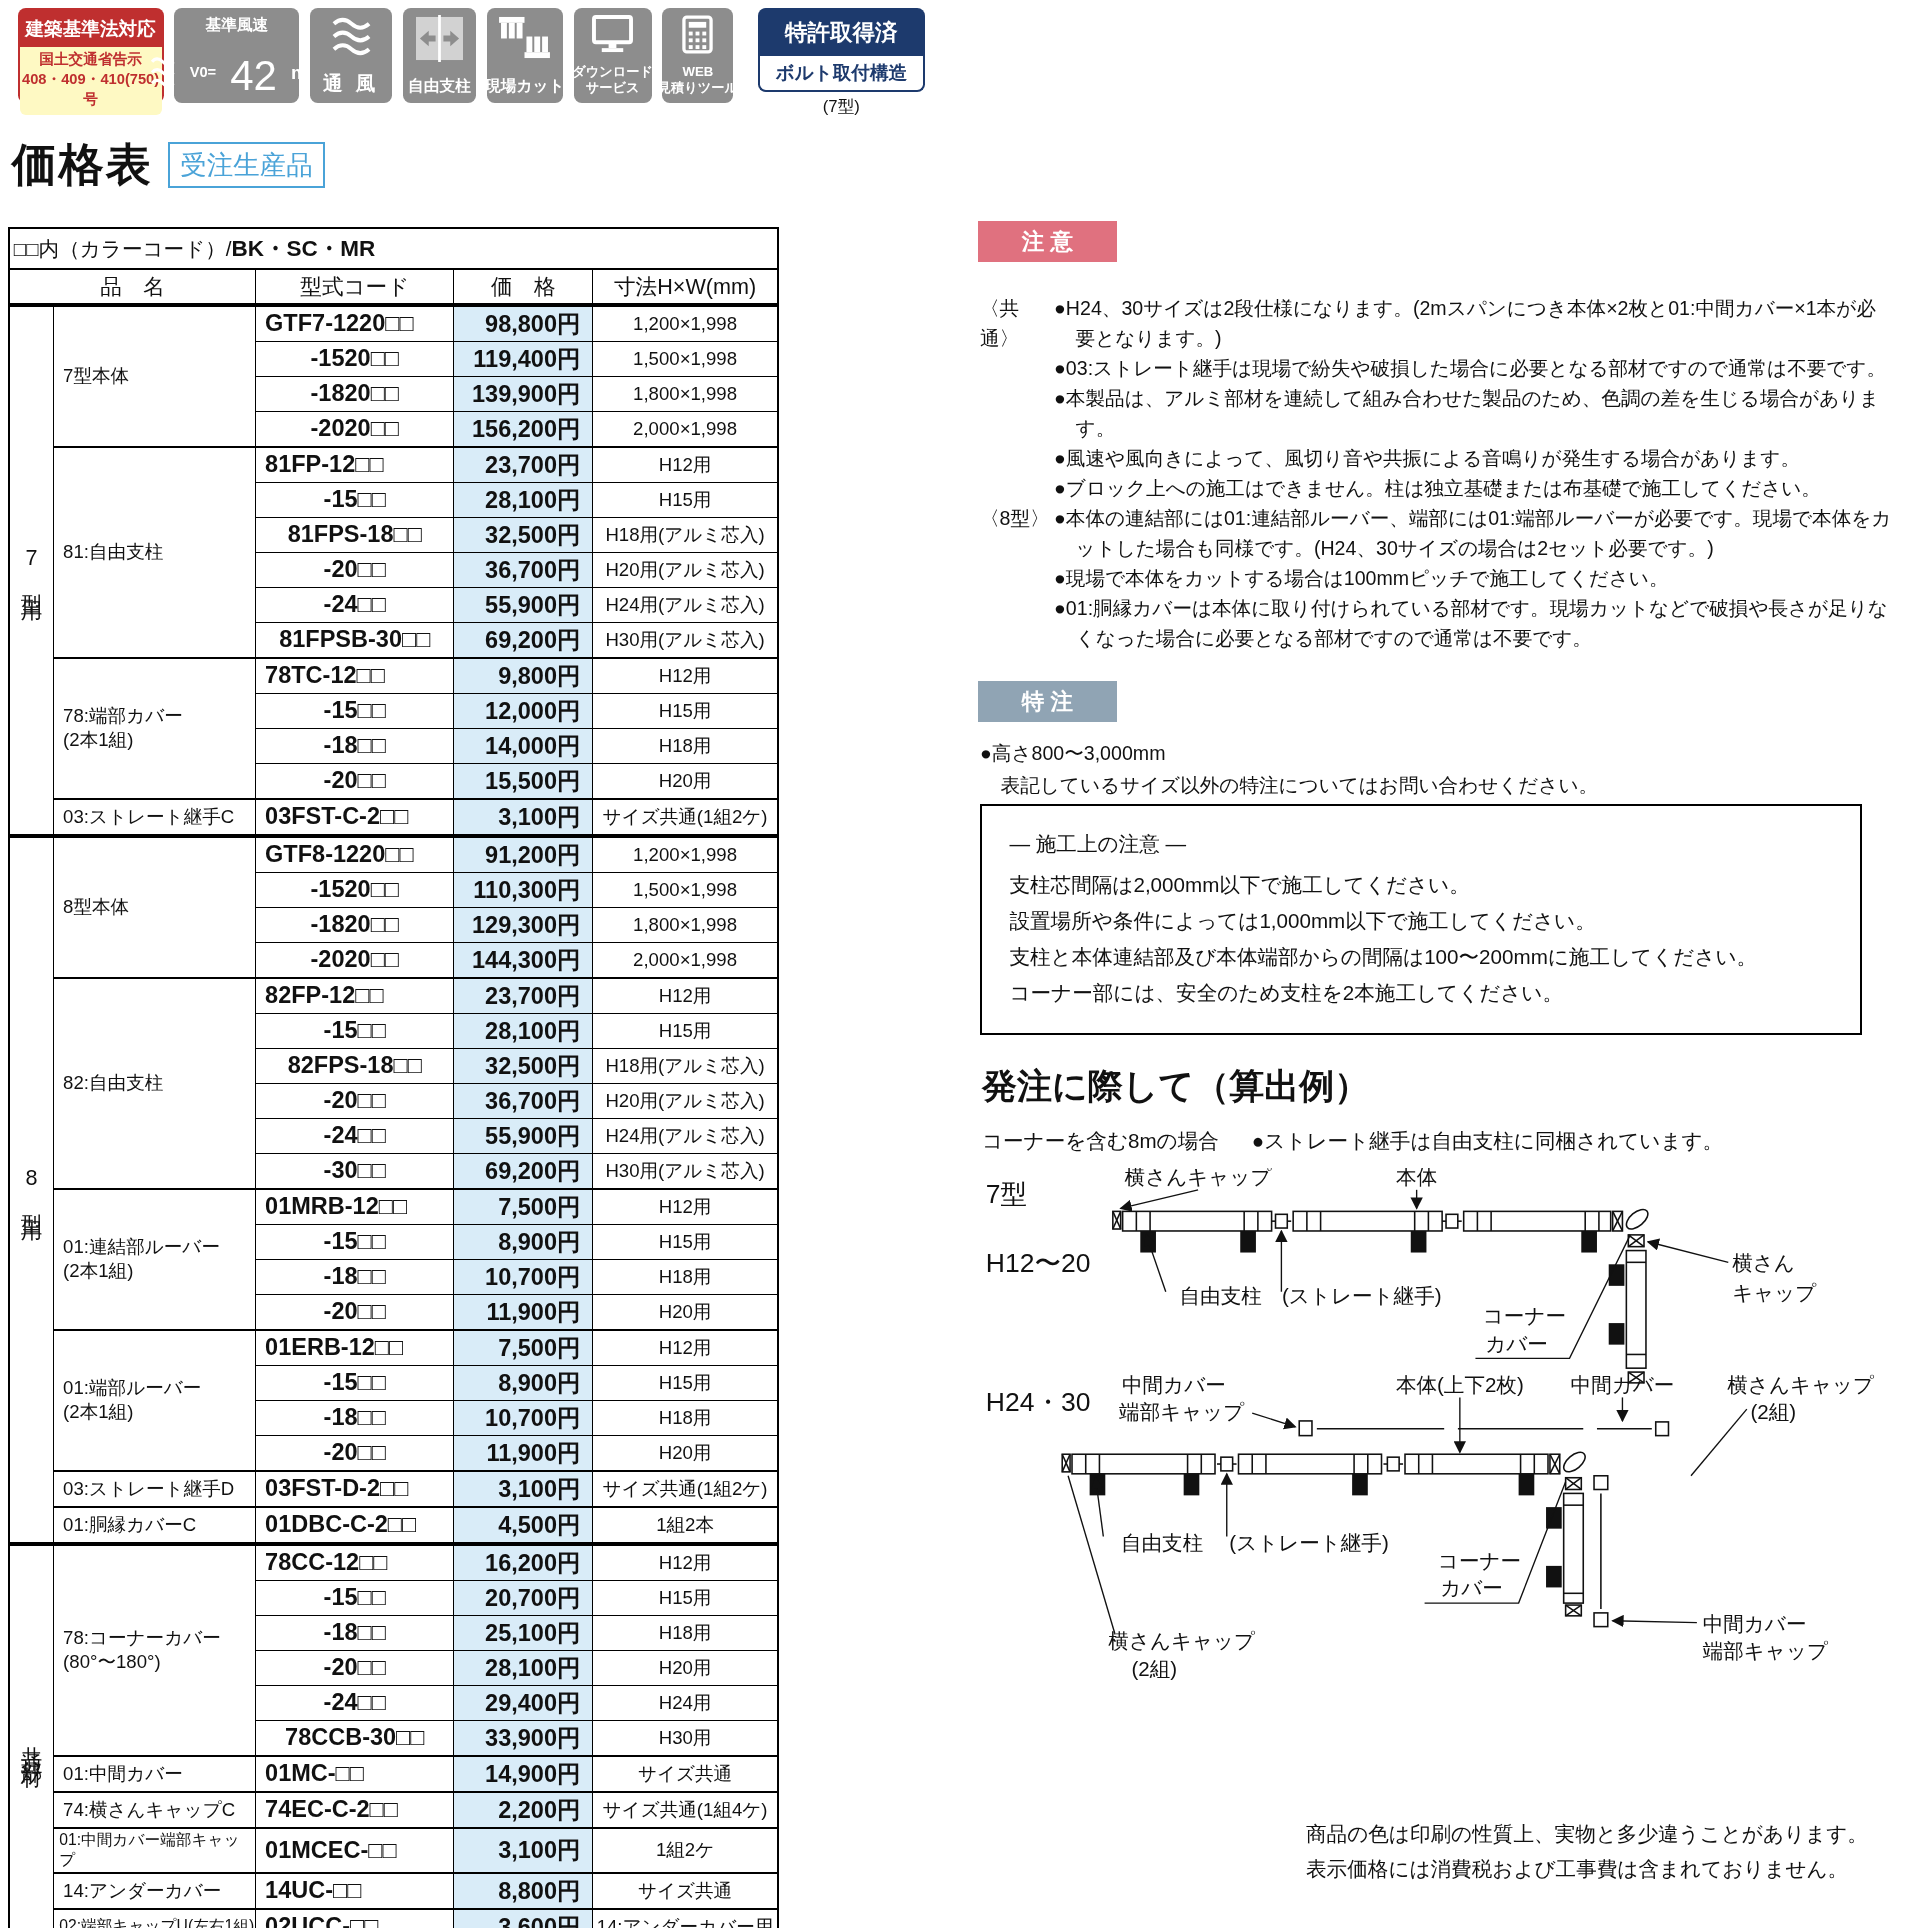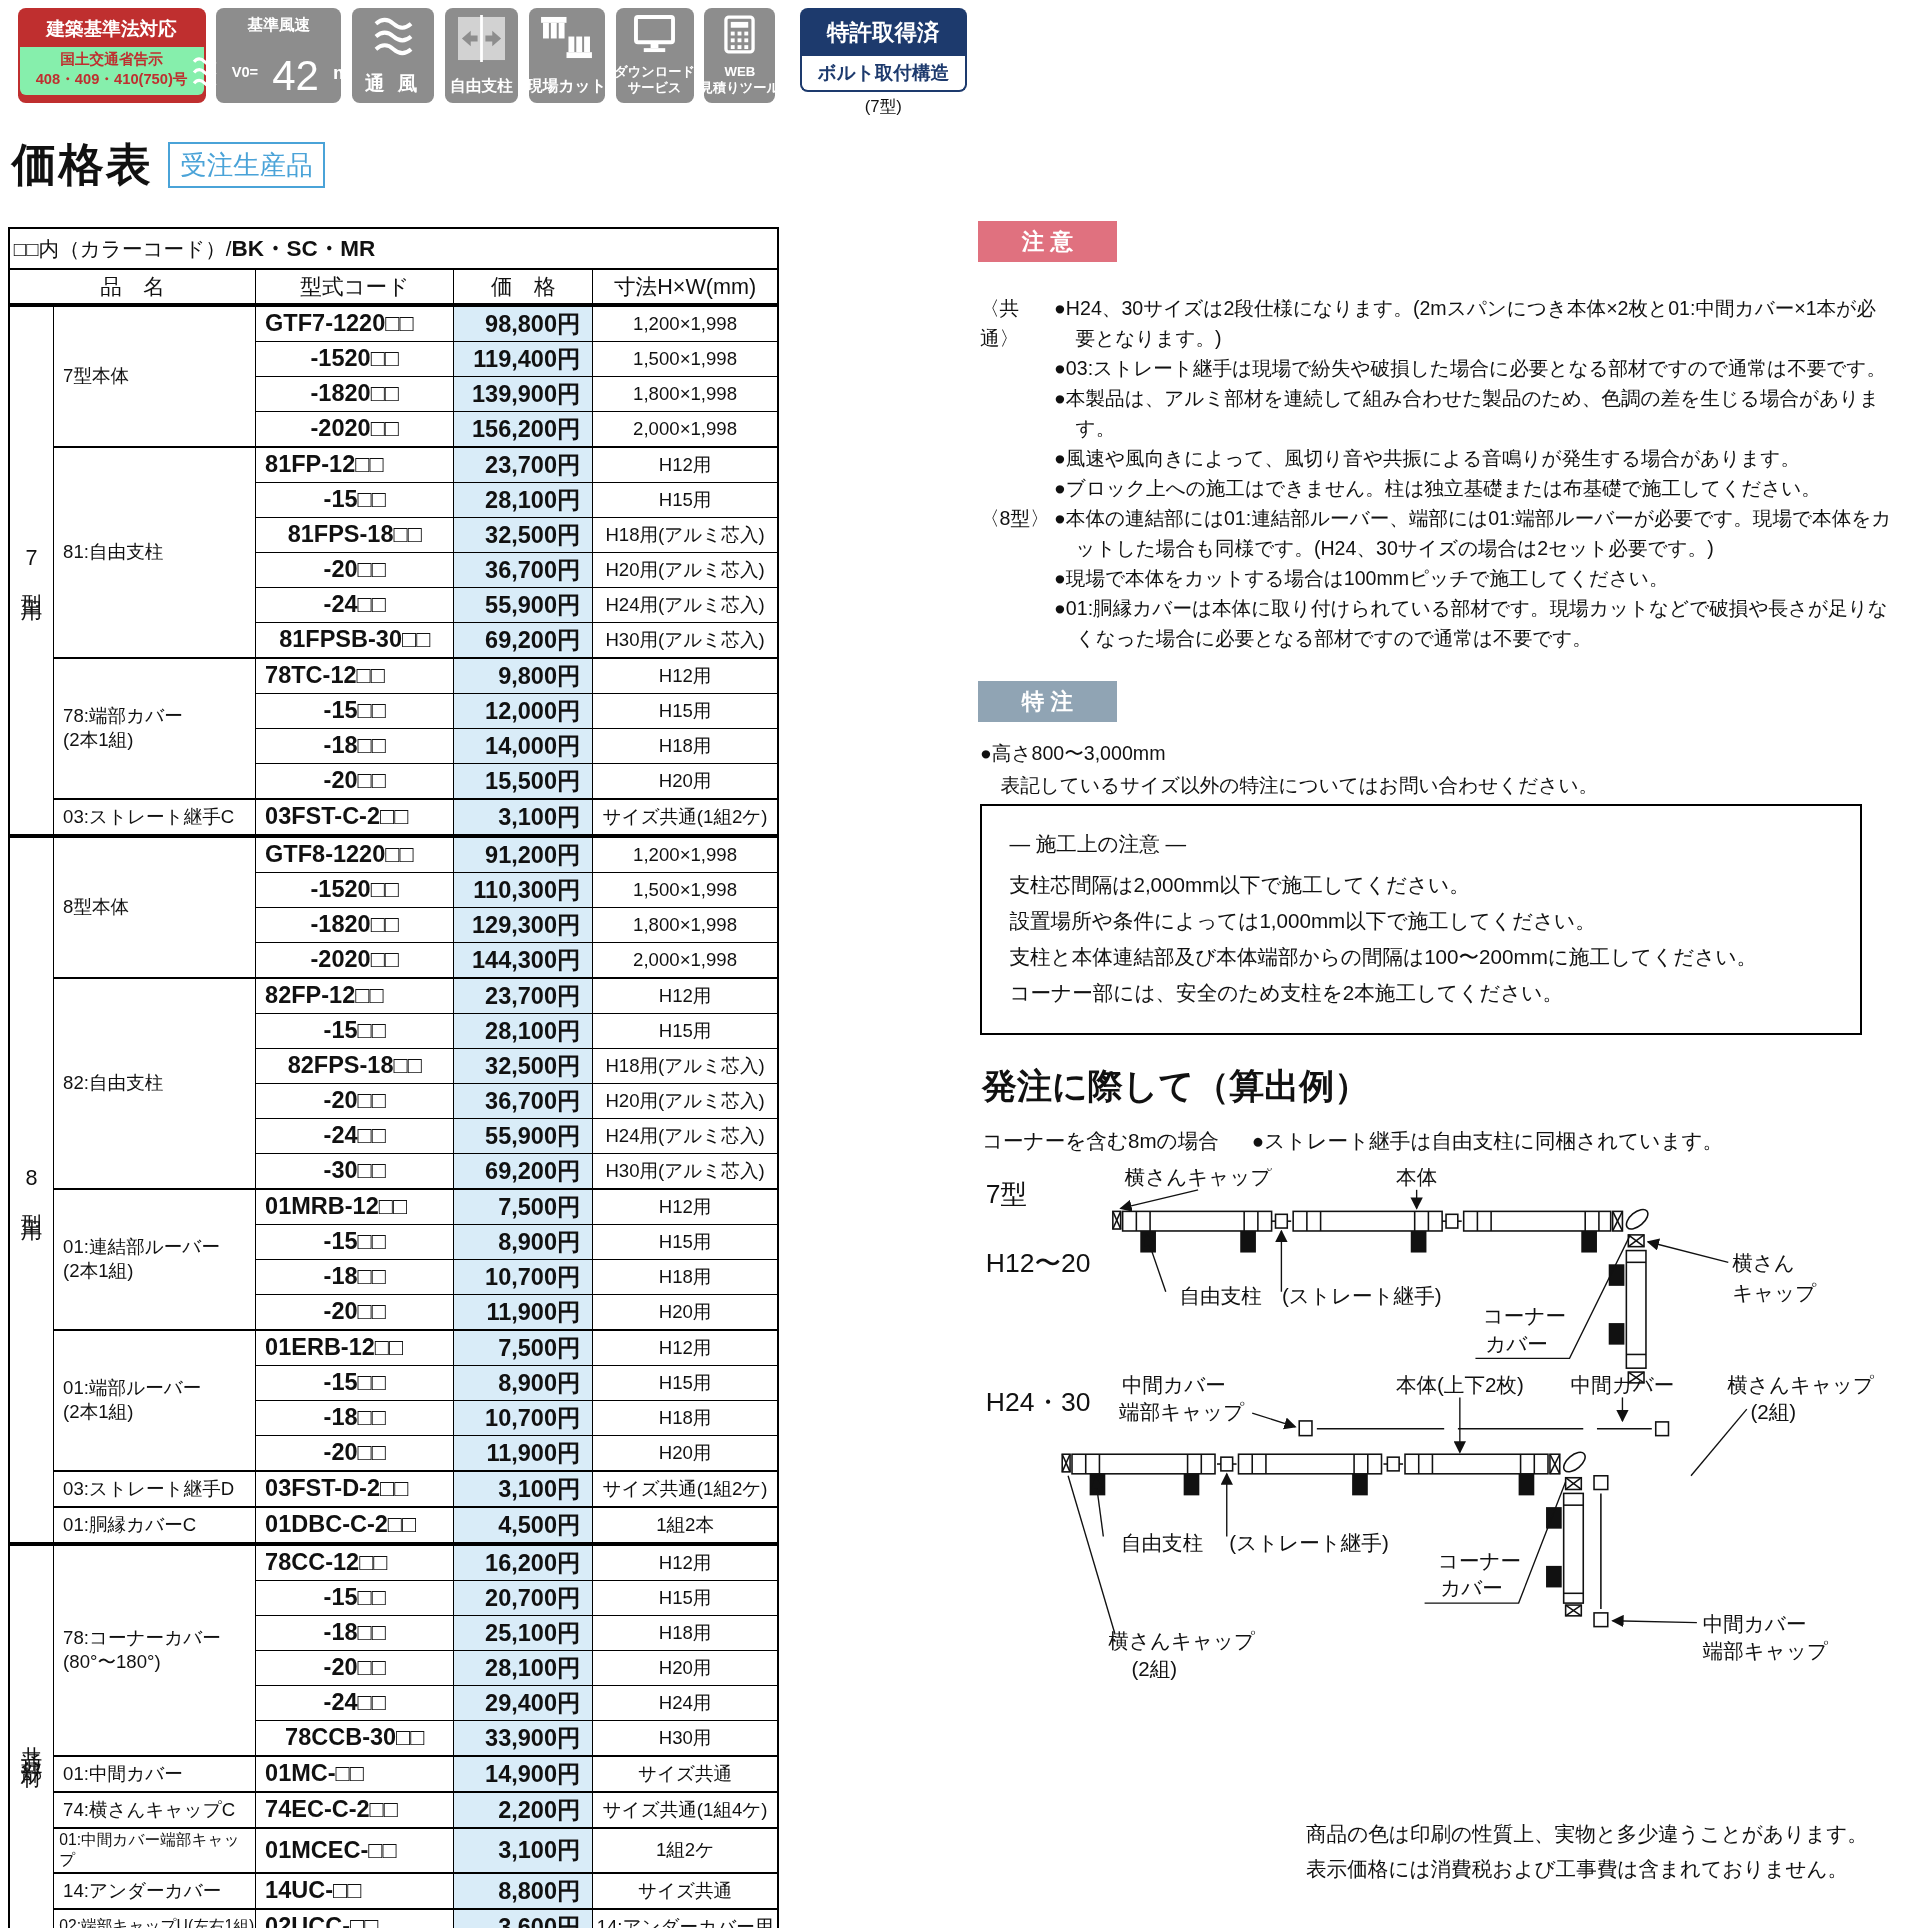--- a/index.html
+++ b/index.html
@@ -2,23 +2,23 @@
 <html><head>
 <meta charset="utf-8">
 <style>
   html,body{margin:0;padding:0;background:#fff;}
   .page{position:relative;width:1921px;height:1929px;background:#fff;overflow:hidden;
         font-family:"Liberation Sans",sans-serif;color:#111;}
 
   
   .badges-row{position:absolute;left:17.6px;top:7.8px;display:flex;gap:10.8px;align-items:flex-start;}
   .badge{box-sizing:border-box;height:95px;border-radius:7.8px;}
-  .badge-red{width:188px;background:#bf2f2f;padding:2px;}
+  .badge-red{width:146px;background:#bf2f2f;padding:2px;}
   .badge-red-title{color:#fff;font-size:18.6px;font-weight:bold;text-align:center;padding:5.9px 0 4.9px;}
-  .badge-red-body{background:#86efac;border-radius:0 0 5.9px 5.9px;color:#bf2f2f;font-size:14.7px;font-weight:bold;
+  .badge-red-body{background:#fef9c3;border-radius:0 0 5.9px 5.9px;color:#bf2f2f;font-size:14.7px;font-weight:bold;
                   text-align:center;line-height:1.35;padding:3.9px 0 4.9px;}
   .badge-gray{background:#8d8d8d;color:#fff;display:flex;flex-direction:column;align-items:center;
               justify-content:space-between;padding:6.9px 3.9px 5.9px;}
   .badge-wind{width:125px;}
   .wind-title{font-size:15.7px;font-weight:bold;}
   .wind-value{display:flex;align-items:center;gap:14px;}
   .wind-v0{font-size:14.7px;font-weight:bold;padding-bottom:5.9px;}
   .wind-big{font-size:42px;font-weight:normal;line-height:0.9;}
   .wind-unit{font-size:19px;font-weight:bold;padding-bottom:4.9px;}
   .badge-vent{width:82px;}

